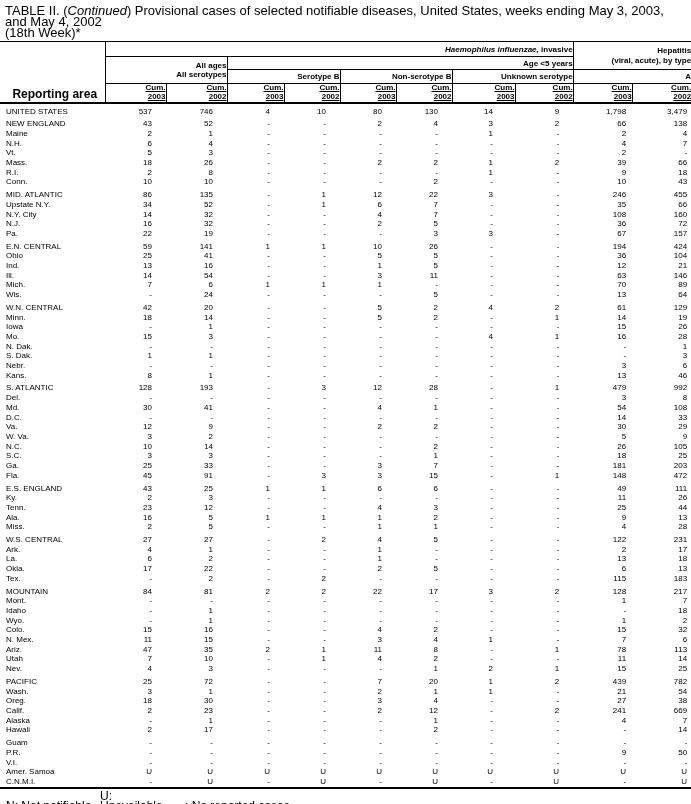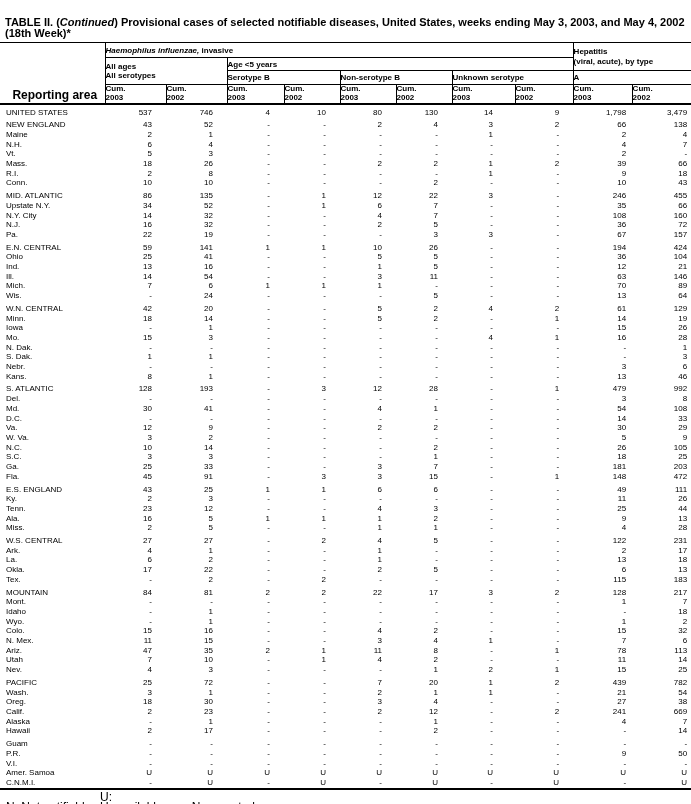--- a/index.html
+++ b/index.html
@@ -5,47 +5,47 @@
   * { box-sizing: border-box; }
   html, body { margin: 0; padding: 0; }
   body {
     width: 691px; height: 804px; overflow: hidden;
     background: #ffffff; color: #000;
     font-family: "Liberation Sans", sans-serif;
     -webkit-font-smoothing: antialiased;
   }
   .page { padding-top: 5px; }
   .title {
-    margin: 12px 3px 3px 5px;
-    font-size: 11px; font-weight: bold; line-height: 11px;
+    margin: 0 3px 3px 5px;
+    font-size: 13px; font-weight: normal; line-height: 11px;
     letter-spacing: 0px;
   }
   table {
     border-collapse: collapse; table-layout: fixed;
     width: 691px; margin: 0;
   }
   thead th {
-    font-size: 8px; font-weight: bold; text-align: left;
+    font-size: 8px; font-weight: bold; text-align: right;
     vertical-align: middle; padding: 0; line-height: 9px;
   }
   .bL { border-left: 1px solid #000; }
   .bT { border-top: 1px solid #000; }
   th.reporting {
     text-align: center; vertical-align: bottom;
     padding: 0 0 3px 5px; font-size: 12px; font-weight: bold;
     border-top: 1px solid #000; border-right: 1px solid #000;
     border-bottom: 2px solid #000;
   }
   tr.rowA th { height: 15px; }
   tr.rowB th { height: 13px; }
   tr.rowC th { height: 14px; }
   tr.rowD th { height: 19px; border-bottom: 2px solid #000; }
   th.twolines div { line-height: 9.5px; }
   th.hep div { line-height: 9.5px; }
-  tr.rowD th div { line-height: 8.5px; }
+  tr.rowD th div { line-height: 8.5px; text-decoration: underline; }
   tbody { border-bottom: 2px solid #000; }
   tbody td {
     font-size: 8px; line-height: 9.7px; padding: 0;
     white-space: nowrap; overflow: hidden;
   }
   td.area { text-align: left; padding-left: 6px; }
   td.num { text-align: right; padding-right: 14px; }
   td.c7 { padding-right: 22px; }
   td.c9 { padding-right: 6px; }
   td.c10 { padding-right: 4px; }

